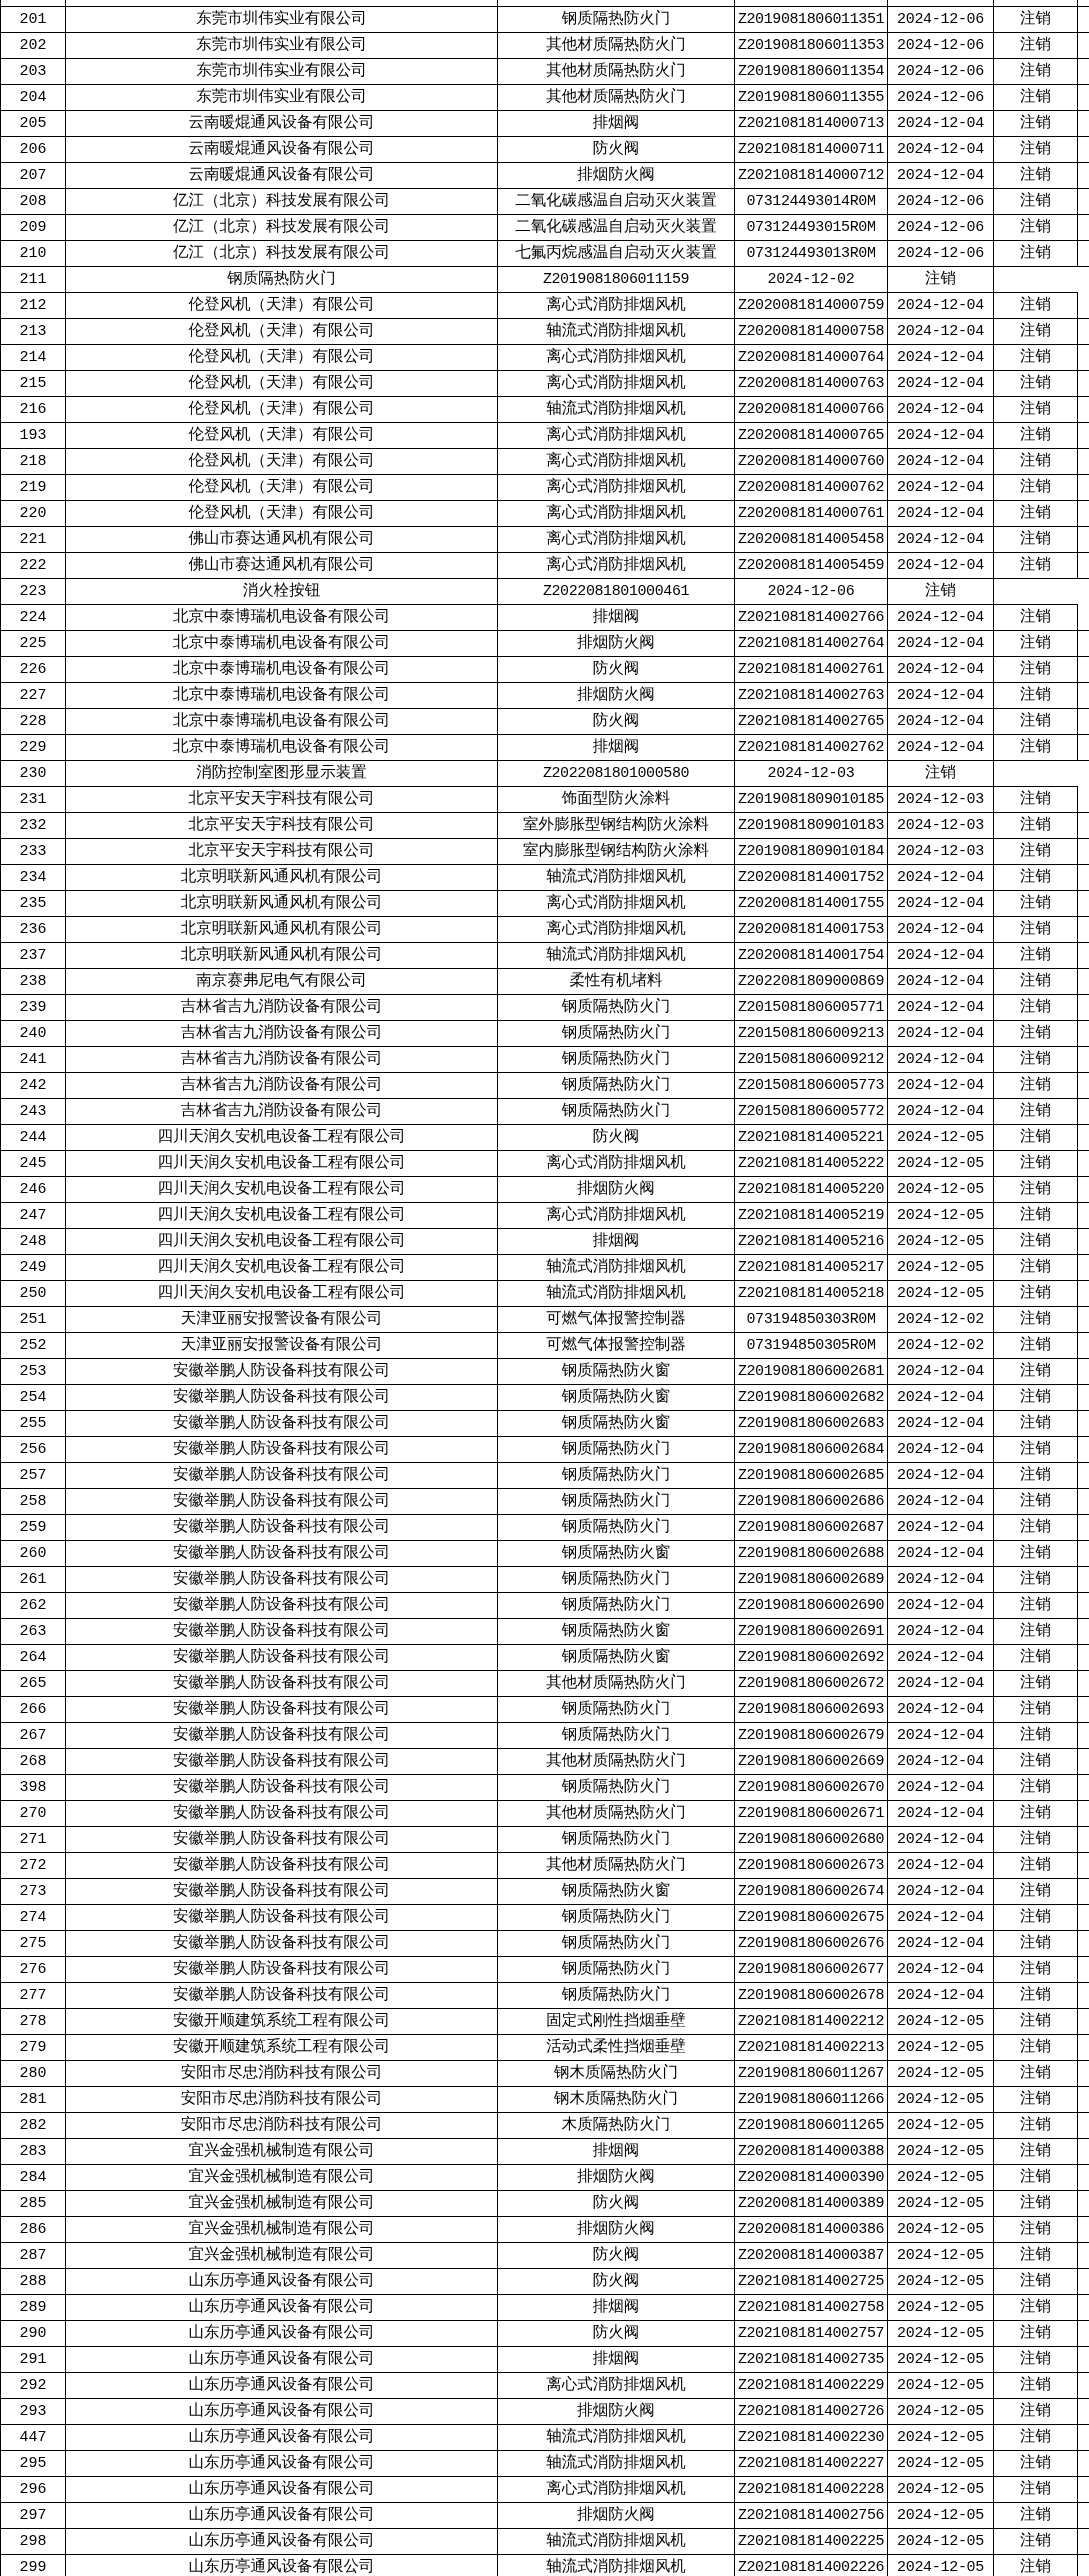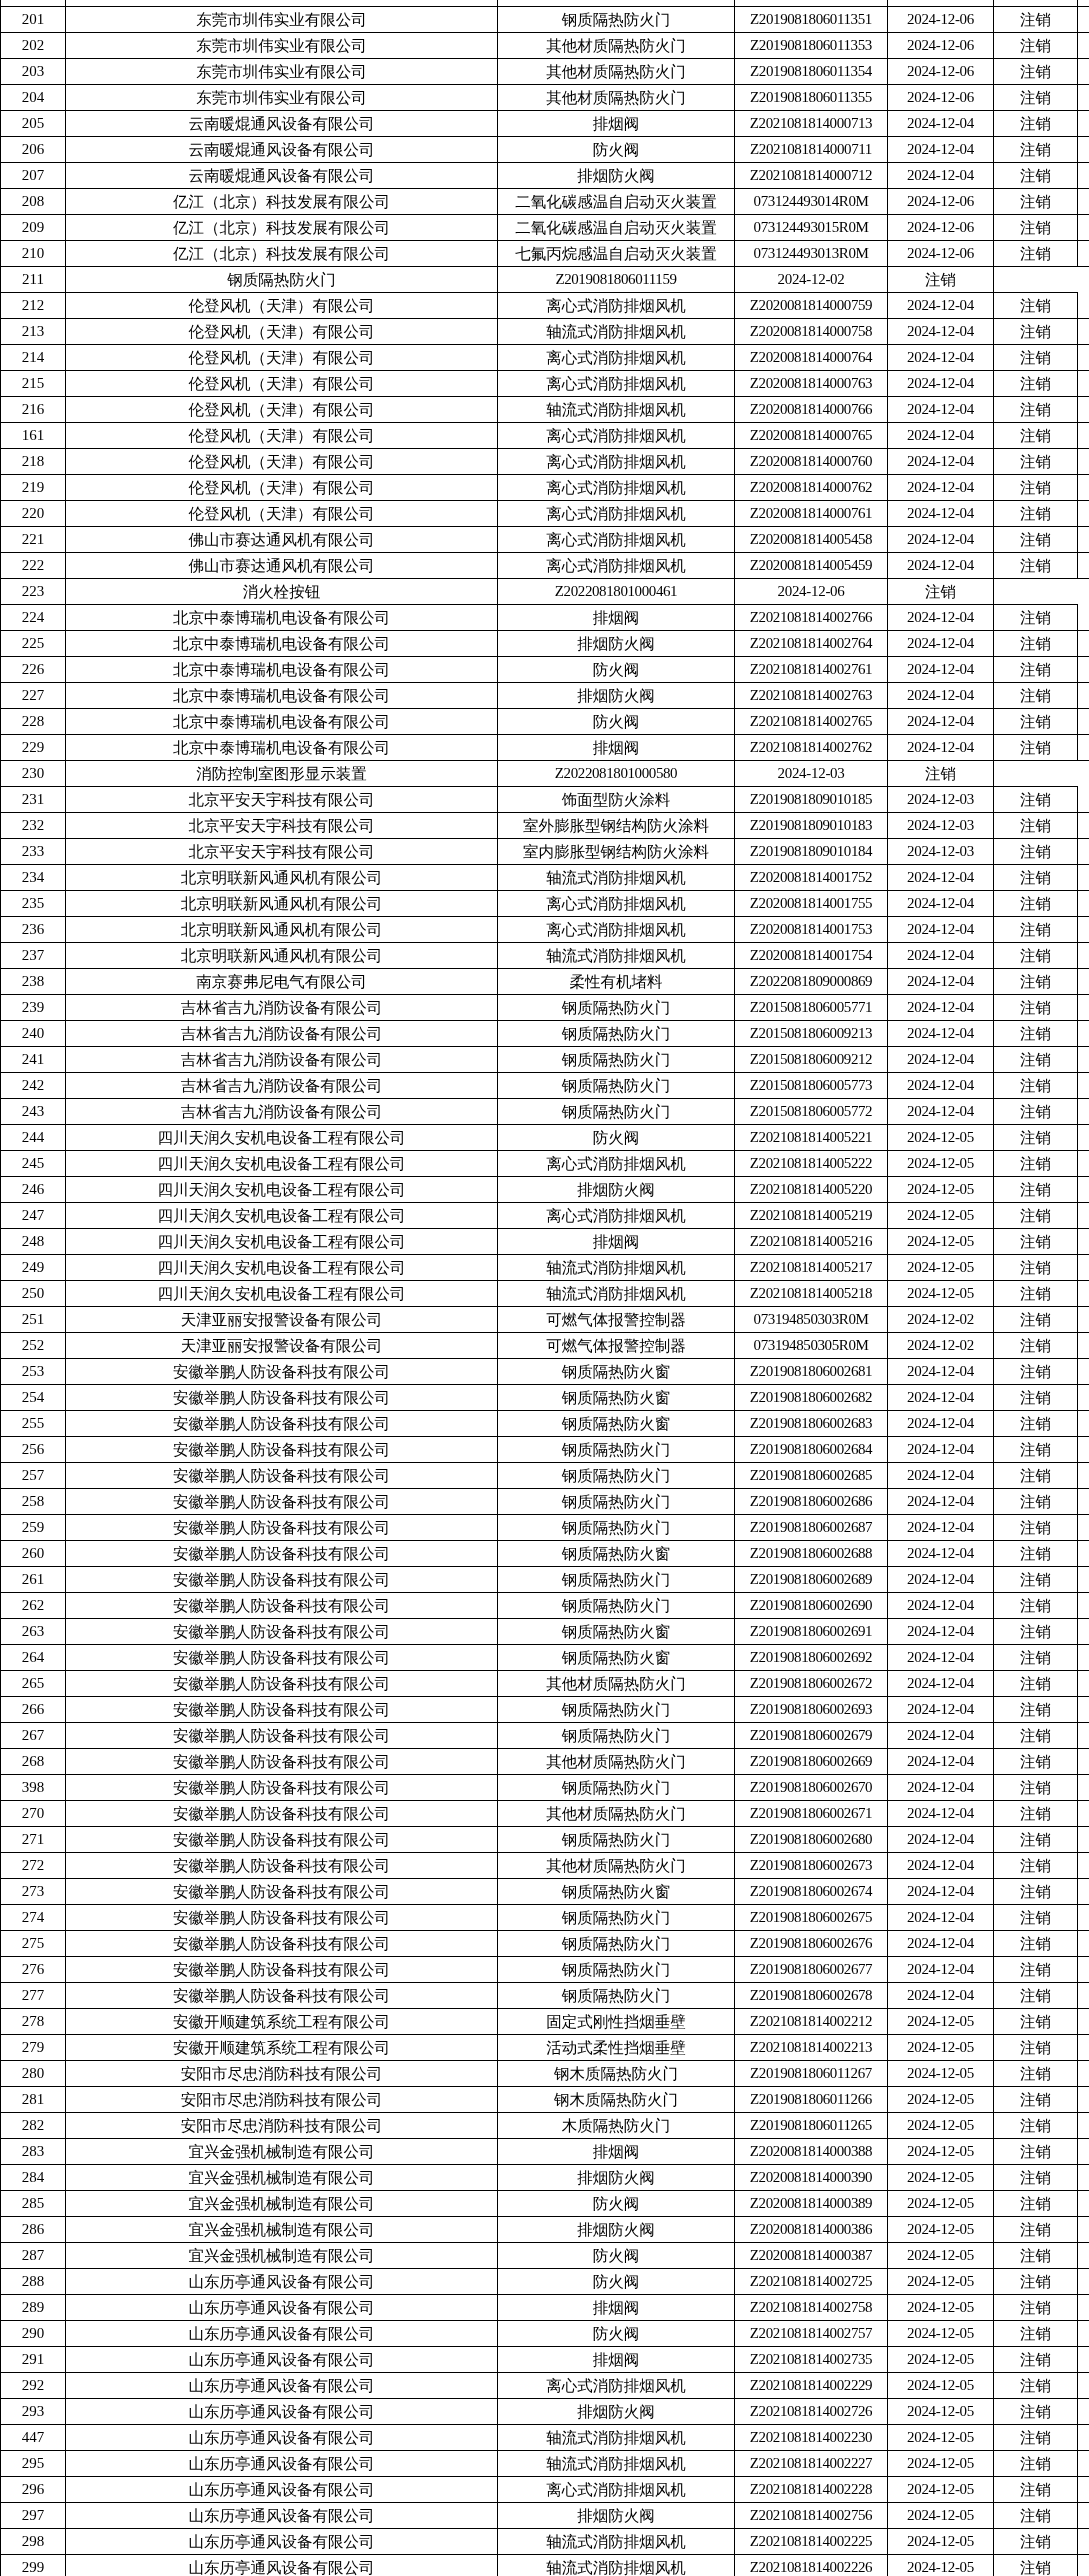--- a/index.html
+++ b/index.html
@@ -1,21 +1,21 @@
 <!DOCTYPE html>
 <html><head>
 <meta charset="utf-8">
 <style>
   html,body { margin:0; padding:0; background:#ffffff; }
   .screen {
     width:1090px; height:2576px;
     background:#ffffff;
     overflow:hidden;
     position:relative;
-    font-family:Liberation Serif, serif;
+    font-family:Liberation Mono, monospace;
     color:#000000;
   }
   .grid-row {
     display:grid;
     grid-template-columns:66px 432px 237px 153px 106px 84px 12.6px;
     height:26px;
     box-sizing:border-box;
   }
   .grid-row.partial-top { height:6.8px; }
   .grid-row.partial-bottom { height:6.8px; }
@@ -191,21 +191,21 @@
       <div class="grid-row">
         <div class="cell rownum first">216</div>
         <div class="cell company">伦登风机（天津）有限公司</div>
         <div class="cell product">轴流式消防排烟风机</div>
         <div class="cell certificate">Z2020081814000766</div>
         <div class="cell date">2024-12-04</div>
         <div class="cell status">注销</div>
         <div class="cell spacer"></div>
       </div>
       <div class="grid-row">
-        <div class="cell rownum first">161</div>
+        <div class="cell rownum first">193</div>
         <div class="cell company">伦登风机（天津）有限公司</div>
         <div class="cell product">离心式消防排烟风机</div>
         <div class="cell certificate">Z2020081814000765</div>
         <div class="cell date">2024-12-04</div>
         <div class="cell status">注销</div>
         <div class="cell spacer"></div>
       </div>
       <div class="grid-row">
         <div class="cell rownum first">218</div>
         <div class="cell company">伦登风机（天津）有限公司</div>

